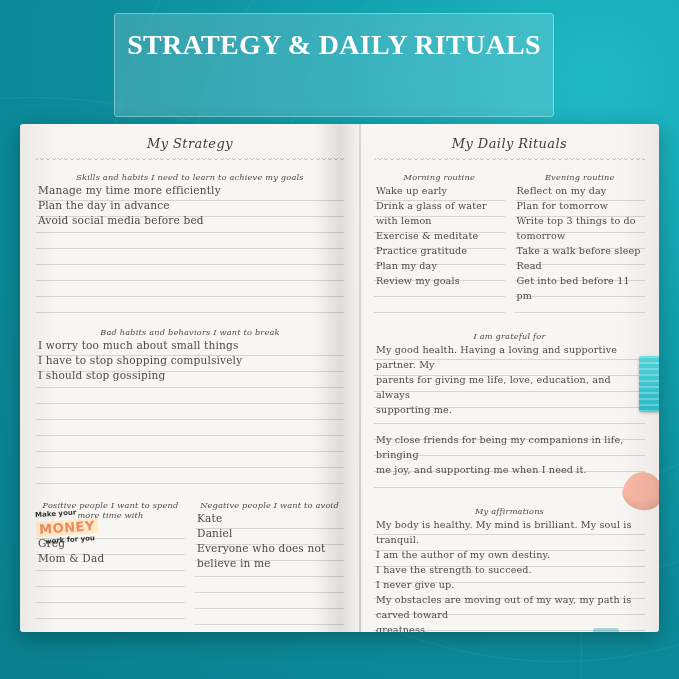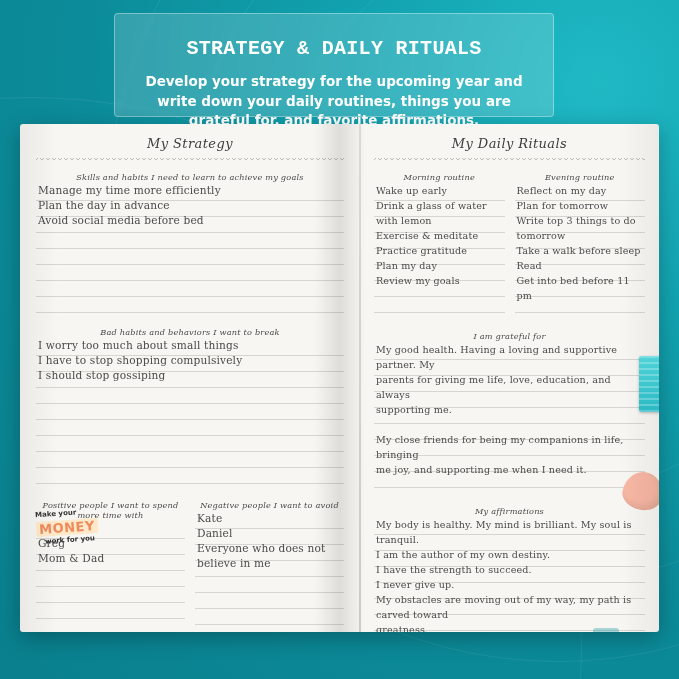--- a/index.html
+++ b/index.html
@@ -26,22 +26,22 @@
     position:absolute;left:114px;top:13px;width:440px;height:104px;
     background:rgba(255,255,255,.17);
     border:1px solid rgba(255,255,255,.35);
     border-radius:4px;
     backdrop-filter:blur(2px);
     text-align:center;
     box-sizing:border-box;
     padding-top:11px;
   }
   .banner h1{
-    margin:12px;color:#fff;font-size:20px;font-weight:bold;letter-spacing:.3px;
-    font-family:Liberation Mono, monospace;
+    margin:4px;color:#fff;font-size:28px;font-weight:bold;letter-spacing:.3px;
+    font-family:Liberation Serif, serif;
   }
   .banner p{
     margin:7px 18px 0 18px;color:#ffffff;font-size:13.5px;line-height:1.45;font-weight:bold;
   }
 
   
   .book{
     position:absolute;left:20px;top:124px;width:639px;height:508px;
     background:#f7f6f2;
     border-radius:3px;
@@ -127,23 +127,20 @@
 <body>
 
 <div class="page">
   <div class="arc a1"></div>
   <div class="arc a2"></div>
   <div class="arc a3"></div>
   <div class="arc a4"></div>
 
   <div class="banner">
     <h1>STRATEGY &amp; DAILY RITUALS</h1>
-    <p>Develop your strategy for the upcoming year
-and write down your daily routines, things you are
-grateful for, and favorite affirmations.</p>
   </div>
 
   <div class="book">
     <div class="gutter"></div>
     <div class="ribbon"></div>
 
     <div class="leaf left">
       <div class="title">My Strategy</div>
       <div class="wave"></div>
 

